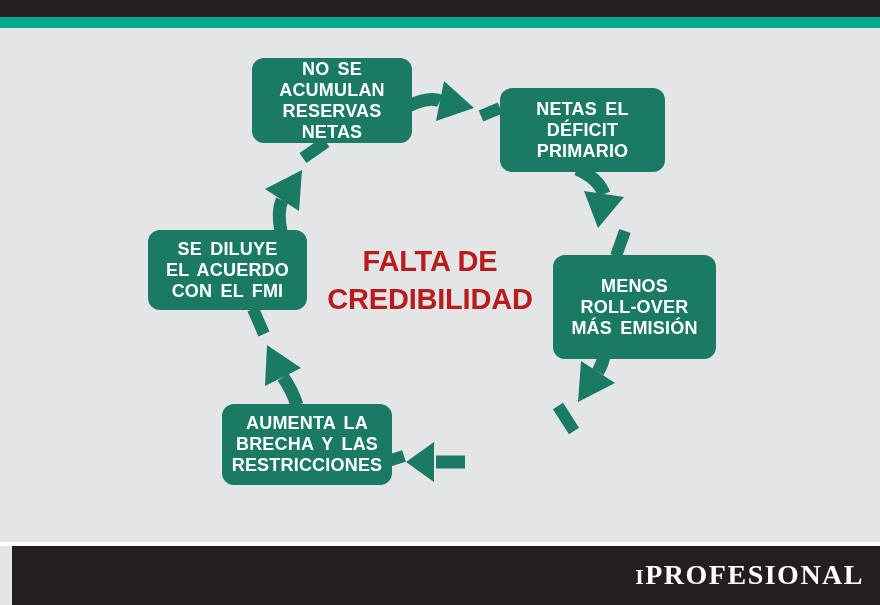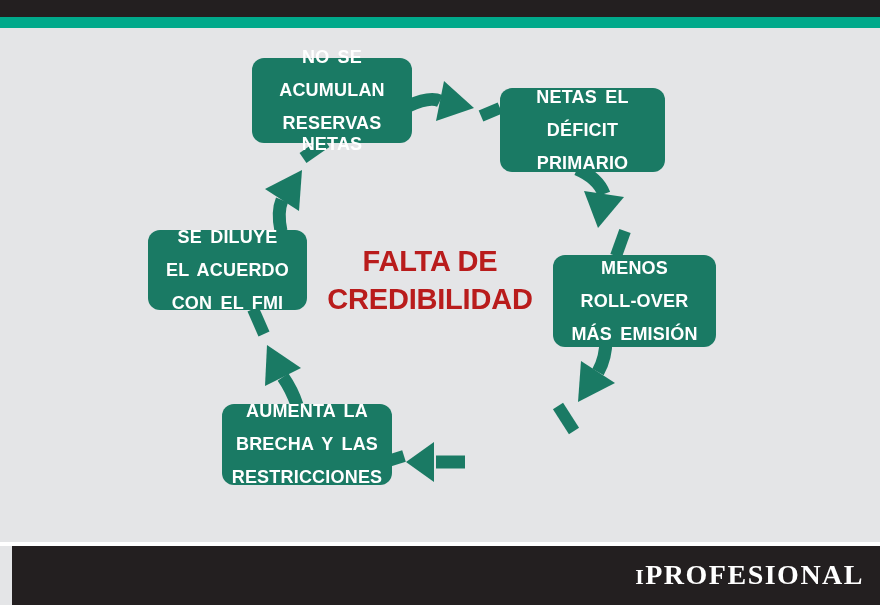--- a/index.html
+++ b/index.html
@@ -39,21 +39,20 @@
     flex-direction: column;
     align-items: center;
     justify-content: center;
     color: #ffffff;
     font-weight: bold;
     font-size: 18px;
     line-height: 21px;
     letter-spacing: 0.2px;
     word-spacing: 3px;
     text-align: center;
-    gap: 12px;
   }
   .center-label {
     position: absolute;
     left: 295px; top: 242px;
     width: 270px;
     z-index: 2;
     text-align: center;
     color: #b91c1c;
     font-weight: bold;
     font-size: 29px;
@@ -133,21 +132,21 @@
     <span>ACUMULAN</span>
     <span>RESERVAS NETAS</span>
   </div>
 
   <div class="node" style="left:500px; top:88px; width:165px; height:84px">
     <span>NETAS EL</span>
     <span>DÉFICIT</span>
     <span>PRIMARIO</span>
   </div>
 
-  <div class="node" style="left:553px; top:255px; width:163px; height:92px">
+  <div class="node" style="left:553px; top:255px; width:163px; height:104px">
     <span>MENOS</span>
     <span>ROLL-OVER</span>
     <span>MÁS EMISIÓN</span>
   </div>
 
 
   <div class="node" style="left:222px; top:404px; width:170px; height:81px">
     <span>AUMENTA LA</span>
     <span>BRECHA Y LAS</span>
     <span>RESTRICCIONES</span>

